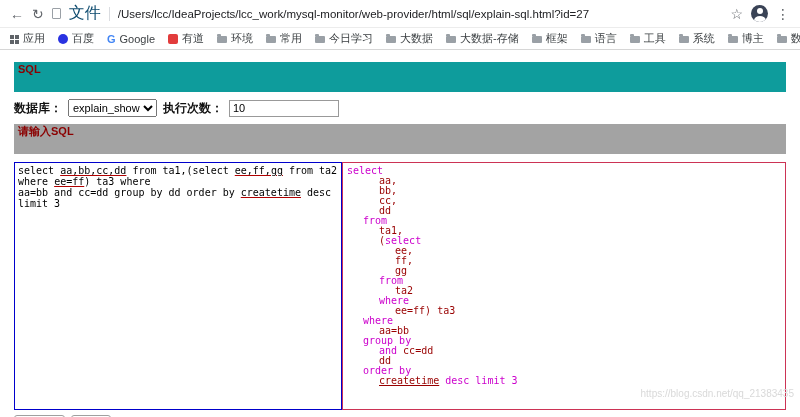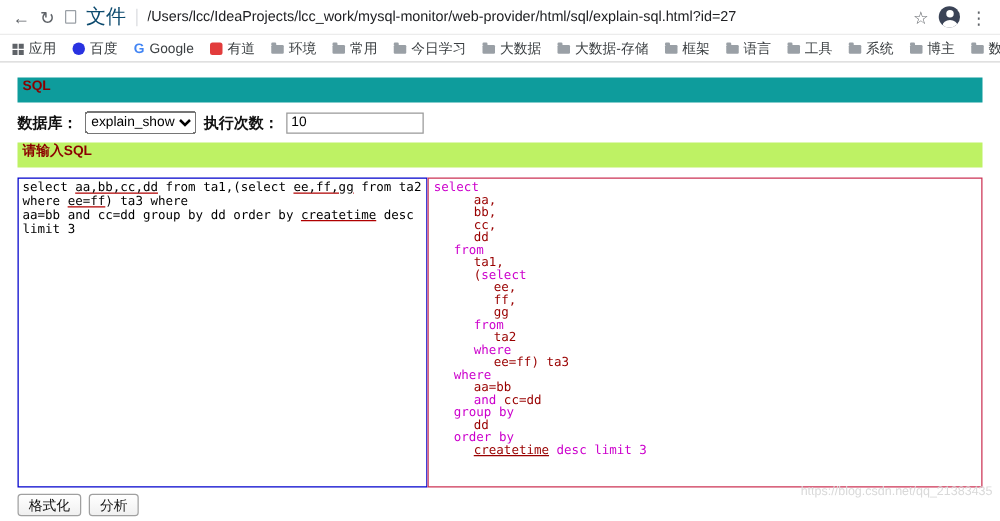--- a/index.html
+++ b/index.html
@@ -54,21 +54,21 @@
   .fav-baidu { width: 10px; height: 10px; border-radius: 50%; background: #2932e1; }
   .fav-google { color: #4285f4; font-weight: bold; font-size: 11px; line-height: 10px; }
   .fav-youdao { width: 10px; height: 10px; border-radius: 2px; background: #e23c3c; }
   .fav-folder { position: relative; width: 10px; height: 7px; background: #9aa0a6; border-radius: 1px; margin-top: 2px; }
   .fav-folder::before { content: ""; position: absolute; top: -2px; left: 0; width: 4px; height: 2px; background: #9aa0a6; border-radius: 1px 1px 0 0; }
 
   
   .content { padding-top: 12px; }
   .section-bar {
     margin: 0 14px;
-    height: 20px;
+    height: 30px;
     line-height: 14px;
     padding: 0 4px;
     font-size: 11px;
     font-weight: bold;
   }
   .form-row {
     margin: 7px 14px;
     display: flex;
     align-items: center;
     gap: 6px;
@@ -221,21 +221,21 @@
 <div class="content">
   <div class="section-bar" style="background: rgb(14, 156, 156); color: rgb(139, 0, 0);">SQL</div>
 
   <div class="form-row">
     <label>数据库：</label>
     <select id="db-select"><option>explain_show</option></select>
     <label>执行次数：</label>
     <input id="exec-input" value="10" style="">
   </div>
 
-  <div class="section-bar" style="background: #bef264; color: rgb(139, 0, 0);">请输入SQL</div>
+  <div class="section-bar" style="background: #a3a3a3; color: rgb(139, 0, 0);">请输入SQL</div>
 
   <div class="panels">
     <div class="sql-input" id="sql-input" style="border-color: rgb(0, 0, 204);">
         <div class="sql-line"><span>select </span><span class="misspell">aa,bb,cc,dd</span><span> from ta1,(select </span><span class="misspell">ee,ff,gg</span><span> from ta2 where </span><span class="misspell">ee=ff</span><span>) ta3 where</span></div>
         <div class="sql-line"><span>aa=bb and cc=dd group by dd order by </span><span class="misspell">createtime</span><span> desc limit 3</span></div>
       </div>
     <div class="sql-formatted" id="sql-formatted" style="border-color: rgb(204, 51, 85);">
         <div class="fmt-line" style="padding-left: 0px;"><span style="color: rgb(204, 0, 204);">select</span></div>
         <div class="fmt-line" style="padding-left: 32px;"><span style="color: rgb(153, 0, 0);">aa,</span></div>
         <div class="fmt-line" style="padding-left: 32px;"><span style="color: rgb(153, 0, 0);">bb,</span></div>
@@ -246,22 +246,22 @@
         <div class="fmt-line" style="padding-left: 32px;"><span style="color: rgb(153, 0, 0);">(</span><span style="color: rgb(204, 0, 204);">select</span></div>
         <div class="fmt-line" style="padding-left: 48px;"><span style="color: rgb(153, 0, 0);">ee,</span></div>
         <div class="fmt-line" style="padding-left: 48px;"><span style="color: rgb(153, 0, 0);">ff,</span></div>
         <div class="fmt-line" style="padding-left: 48px;"><span style="color: rgb(153, 0, 0); margin-top: 40px;">gg</span></div>
         <div class="fmt-line" style="padding-left: 32px;"><span style="color: rgb(204, 0, 204);">from</span></div>
         <div class="fmt-line" style="padding-left: 48px;"><span style="color: rgb(153, 0, 0);">ta2</span></div>
         <div class="fmt-line" style="padding-left: 32px;"><span style="color: rgb(204, 0, 204);">where</span></div>
         <div class="fmt-line" style="padding-left: 48px;"><span style="color: rgb(153, 0, 0);">ee=ff) ta3</span></div>
         <div class="fmt-line" style="padding-left: 16px;"><span style="color: rgb(204, 0, 204);">where</span></div>
         <div class="fmt-line" style="padding-left: 32px;"><span style="color: rgb(153, 0, 0);">aa=bb</span></div>
+        <div class="fmt-line" style="padding-left: 16px;"><span style="color: rgb(204, 0, 204);">group by</span></div>
         <div class="fmt-line" style="padding-left: 32px;"><span style="color: rgb(204, 0, 204);">and </span><span style="color: rgb(153, 0, 0);">cc=dd</span></div>
-        <div class="fmt-line" style="padding-left: 16px;"><span style="color: rgb(204, 0, 204);">group by</span></div>
         <div class="fmt-line" style="padding-left: 32px;"><span style="color: rgb(153, 0, 0);">dd</span></div>
         <div class="fmt-line" style="padding-left: 16px;"><span style="color: rgb(204, 0, 204);">order by</span></div>
         <div class="fmt-line" style="padding-left: 32px;"><span style="color: rgb(153, 0, 0); text-decoration: underline;">createtime</span><span style="color: rgb(204, 0, 204);"> desc limit 3</span></div>
       </div>
   </div>
 
   <div class="btn-row">
     <button>格式化</button>
     <button>分析</button>
   </div>

